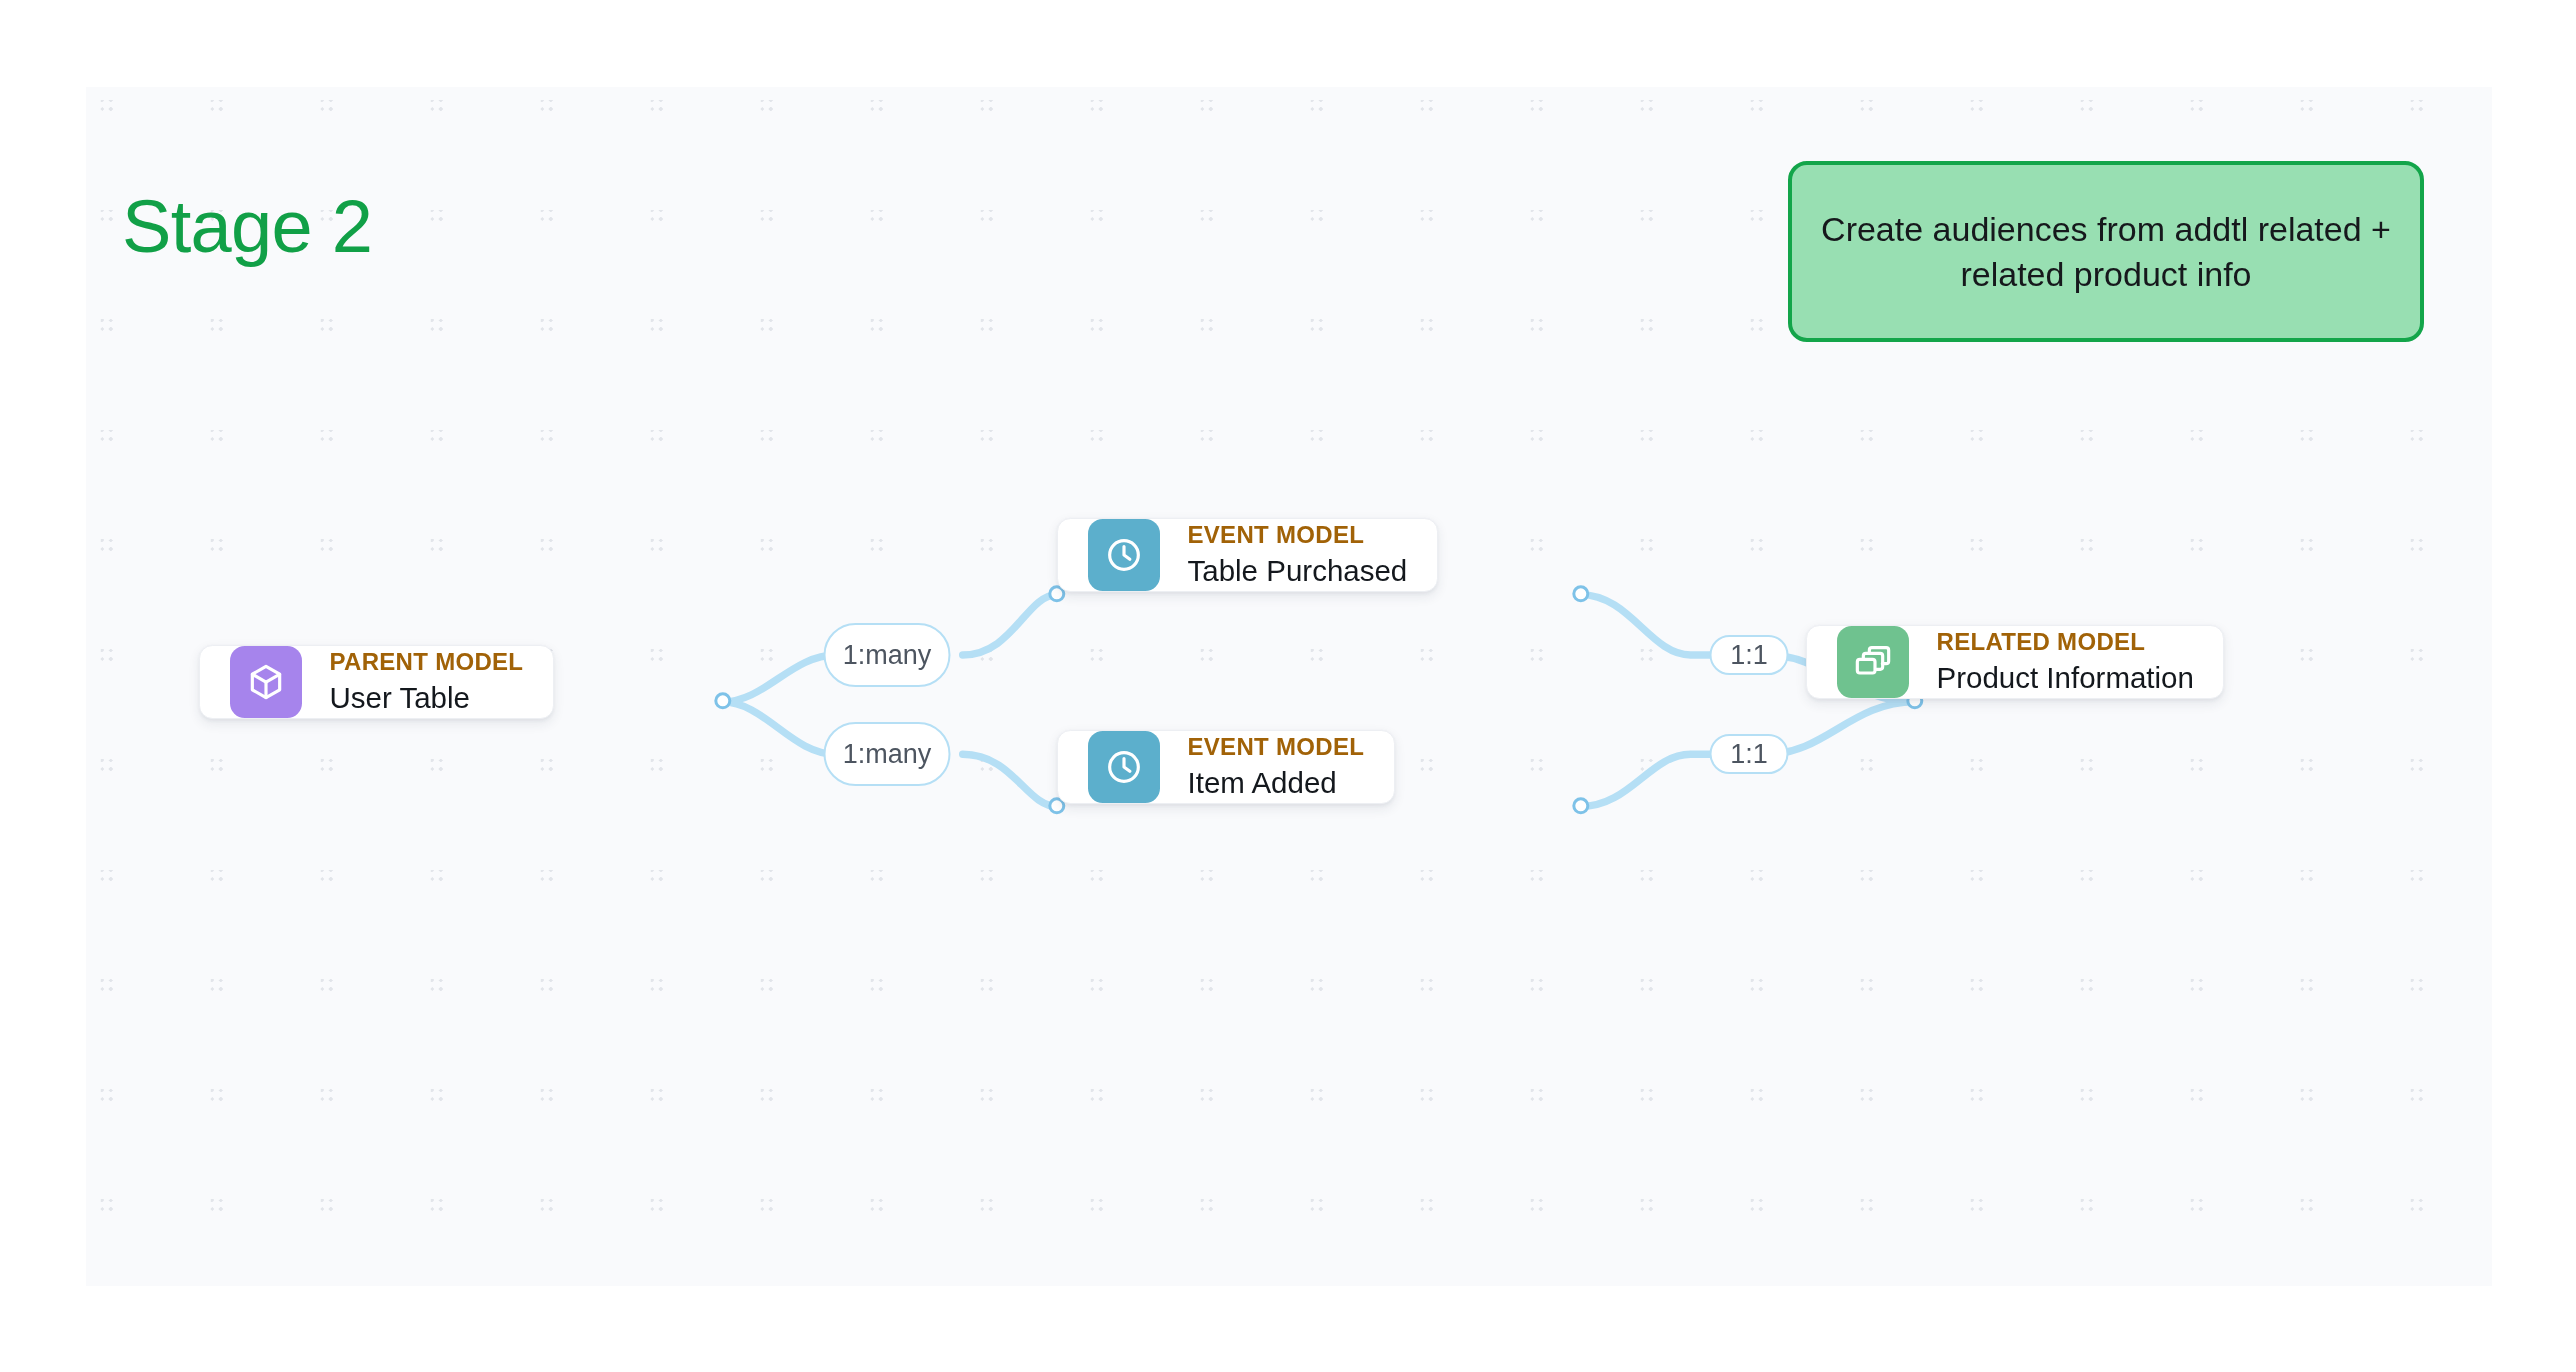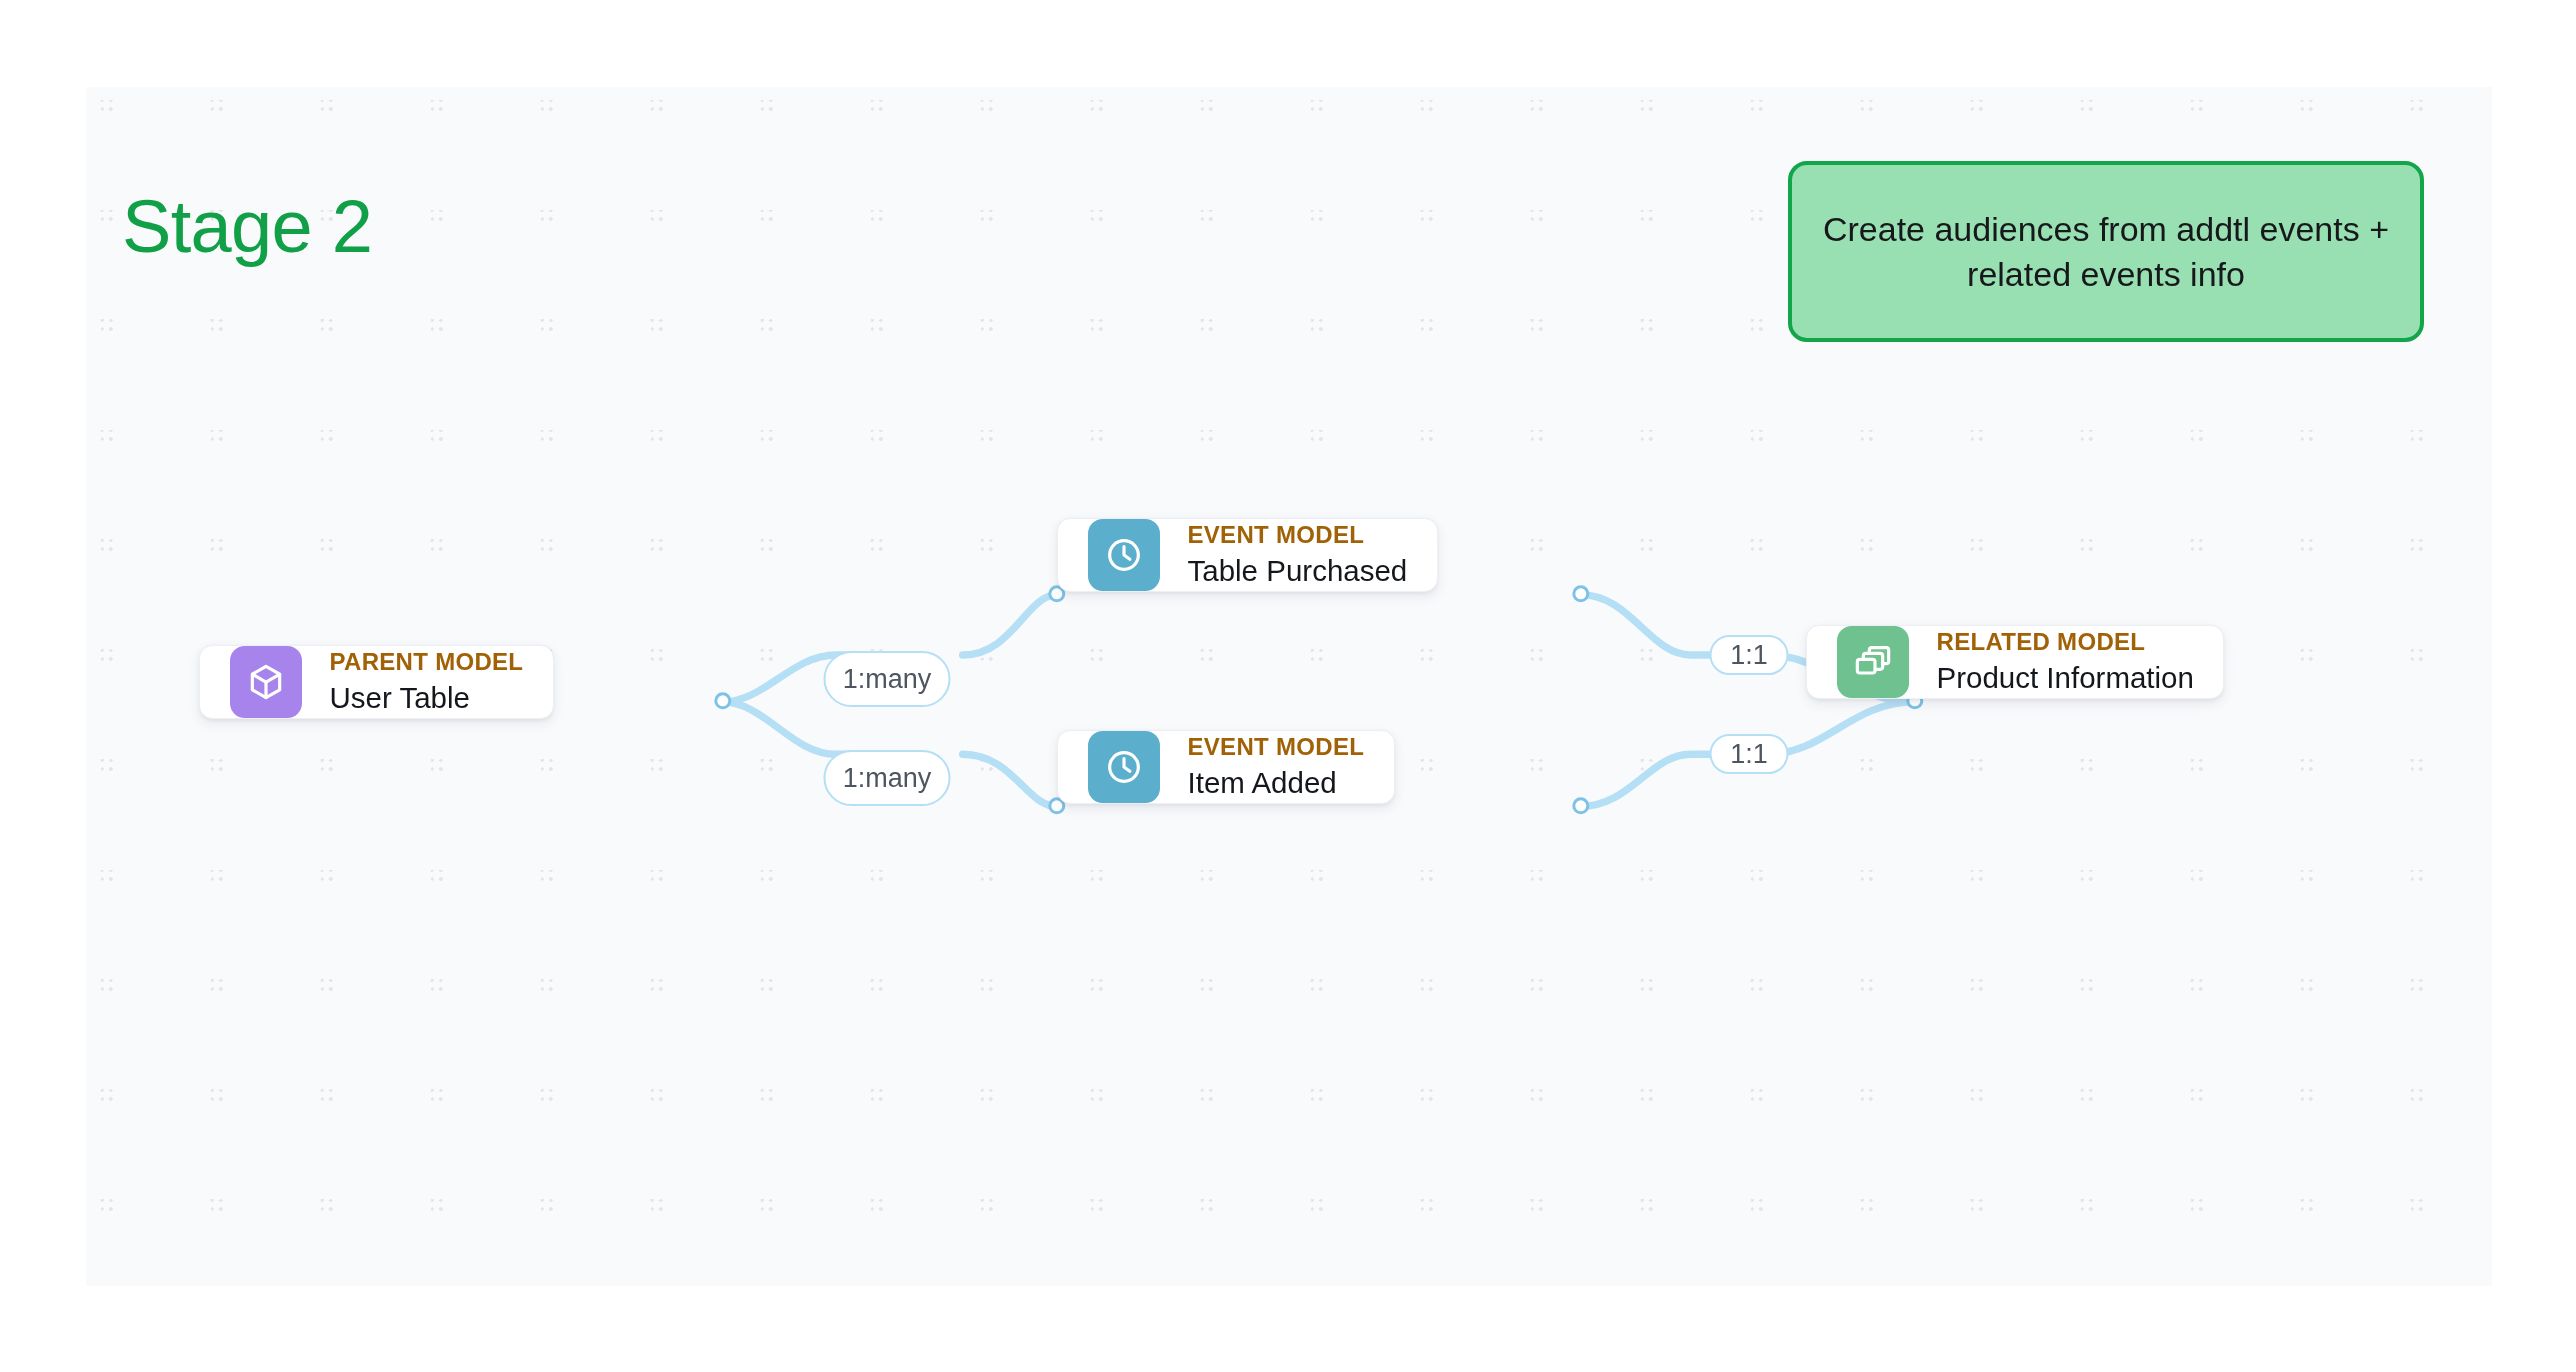--- a/index.html
+++ b/index.html
@@ -119,21 +119,21 @@
     background:#ffffff;
     border:2.7px solid #b5dff5;
     border-radius:670px;
     display:flex;
     align-items:center;
     justify-content:center;
     font-size:27px;
     color:#4d5560;
     white-space:nowrap;
   }
-  .lbl-many { width:127px; height:56px;margin-top:24px; }
+  .lbl-many { width:127px; height:64px; }
   .lbl-one  { width:79px; height:40px; }
 </style>
 </head>
 <body>
 
 <div id="root">
 
   <div class="canvas">
 
     <svg class="edge-layer" viewBox="0 0 3840 2046" style="left:-86px; top:-87px;">
@@ -161,21 +161,21 @@
     <div class="edge-label lbl-one" style="left:1663px; top:568px;">
       <span>1:1</span>
     </div>
     <div class="edge-label lbl-one" style="left:1663px; top:667px;">
       <span>1:1</span>
     </div>
 
     <div class="stage-title" style="left:36px; top:103px;">Stage 2</div>
 
     <div class="callout" style="left:1702px; top:74px;">
-      <div class="callout-text">Create audiences from addtl events + related events info</div>
+      <div class="callout-text">Create audiences from addtl related + related product info</div>
     </div>
 
     <div class="node" style="left:113px; top:538px;margin-top:20px;">
       <div class="node-icon ic-parent">
         <svg viewBox="0 0 24 24" fill="none" stroke="#ffffff" stroke-width="1.9" stroke-linecap="round" stroke-linejoin="round">
           <path d="M12 2.6 20.2 7.3v9.4L12 21.4 3.8 16.7V7.3z"></path>
           <path d="M3.9 7.4 12 12.1l8.1-4.7"></path>
           <path d="M12 12.1v9.2"></path>
         </svg>
       </div>

